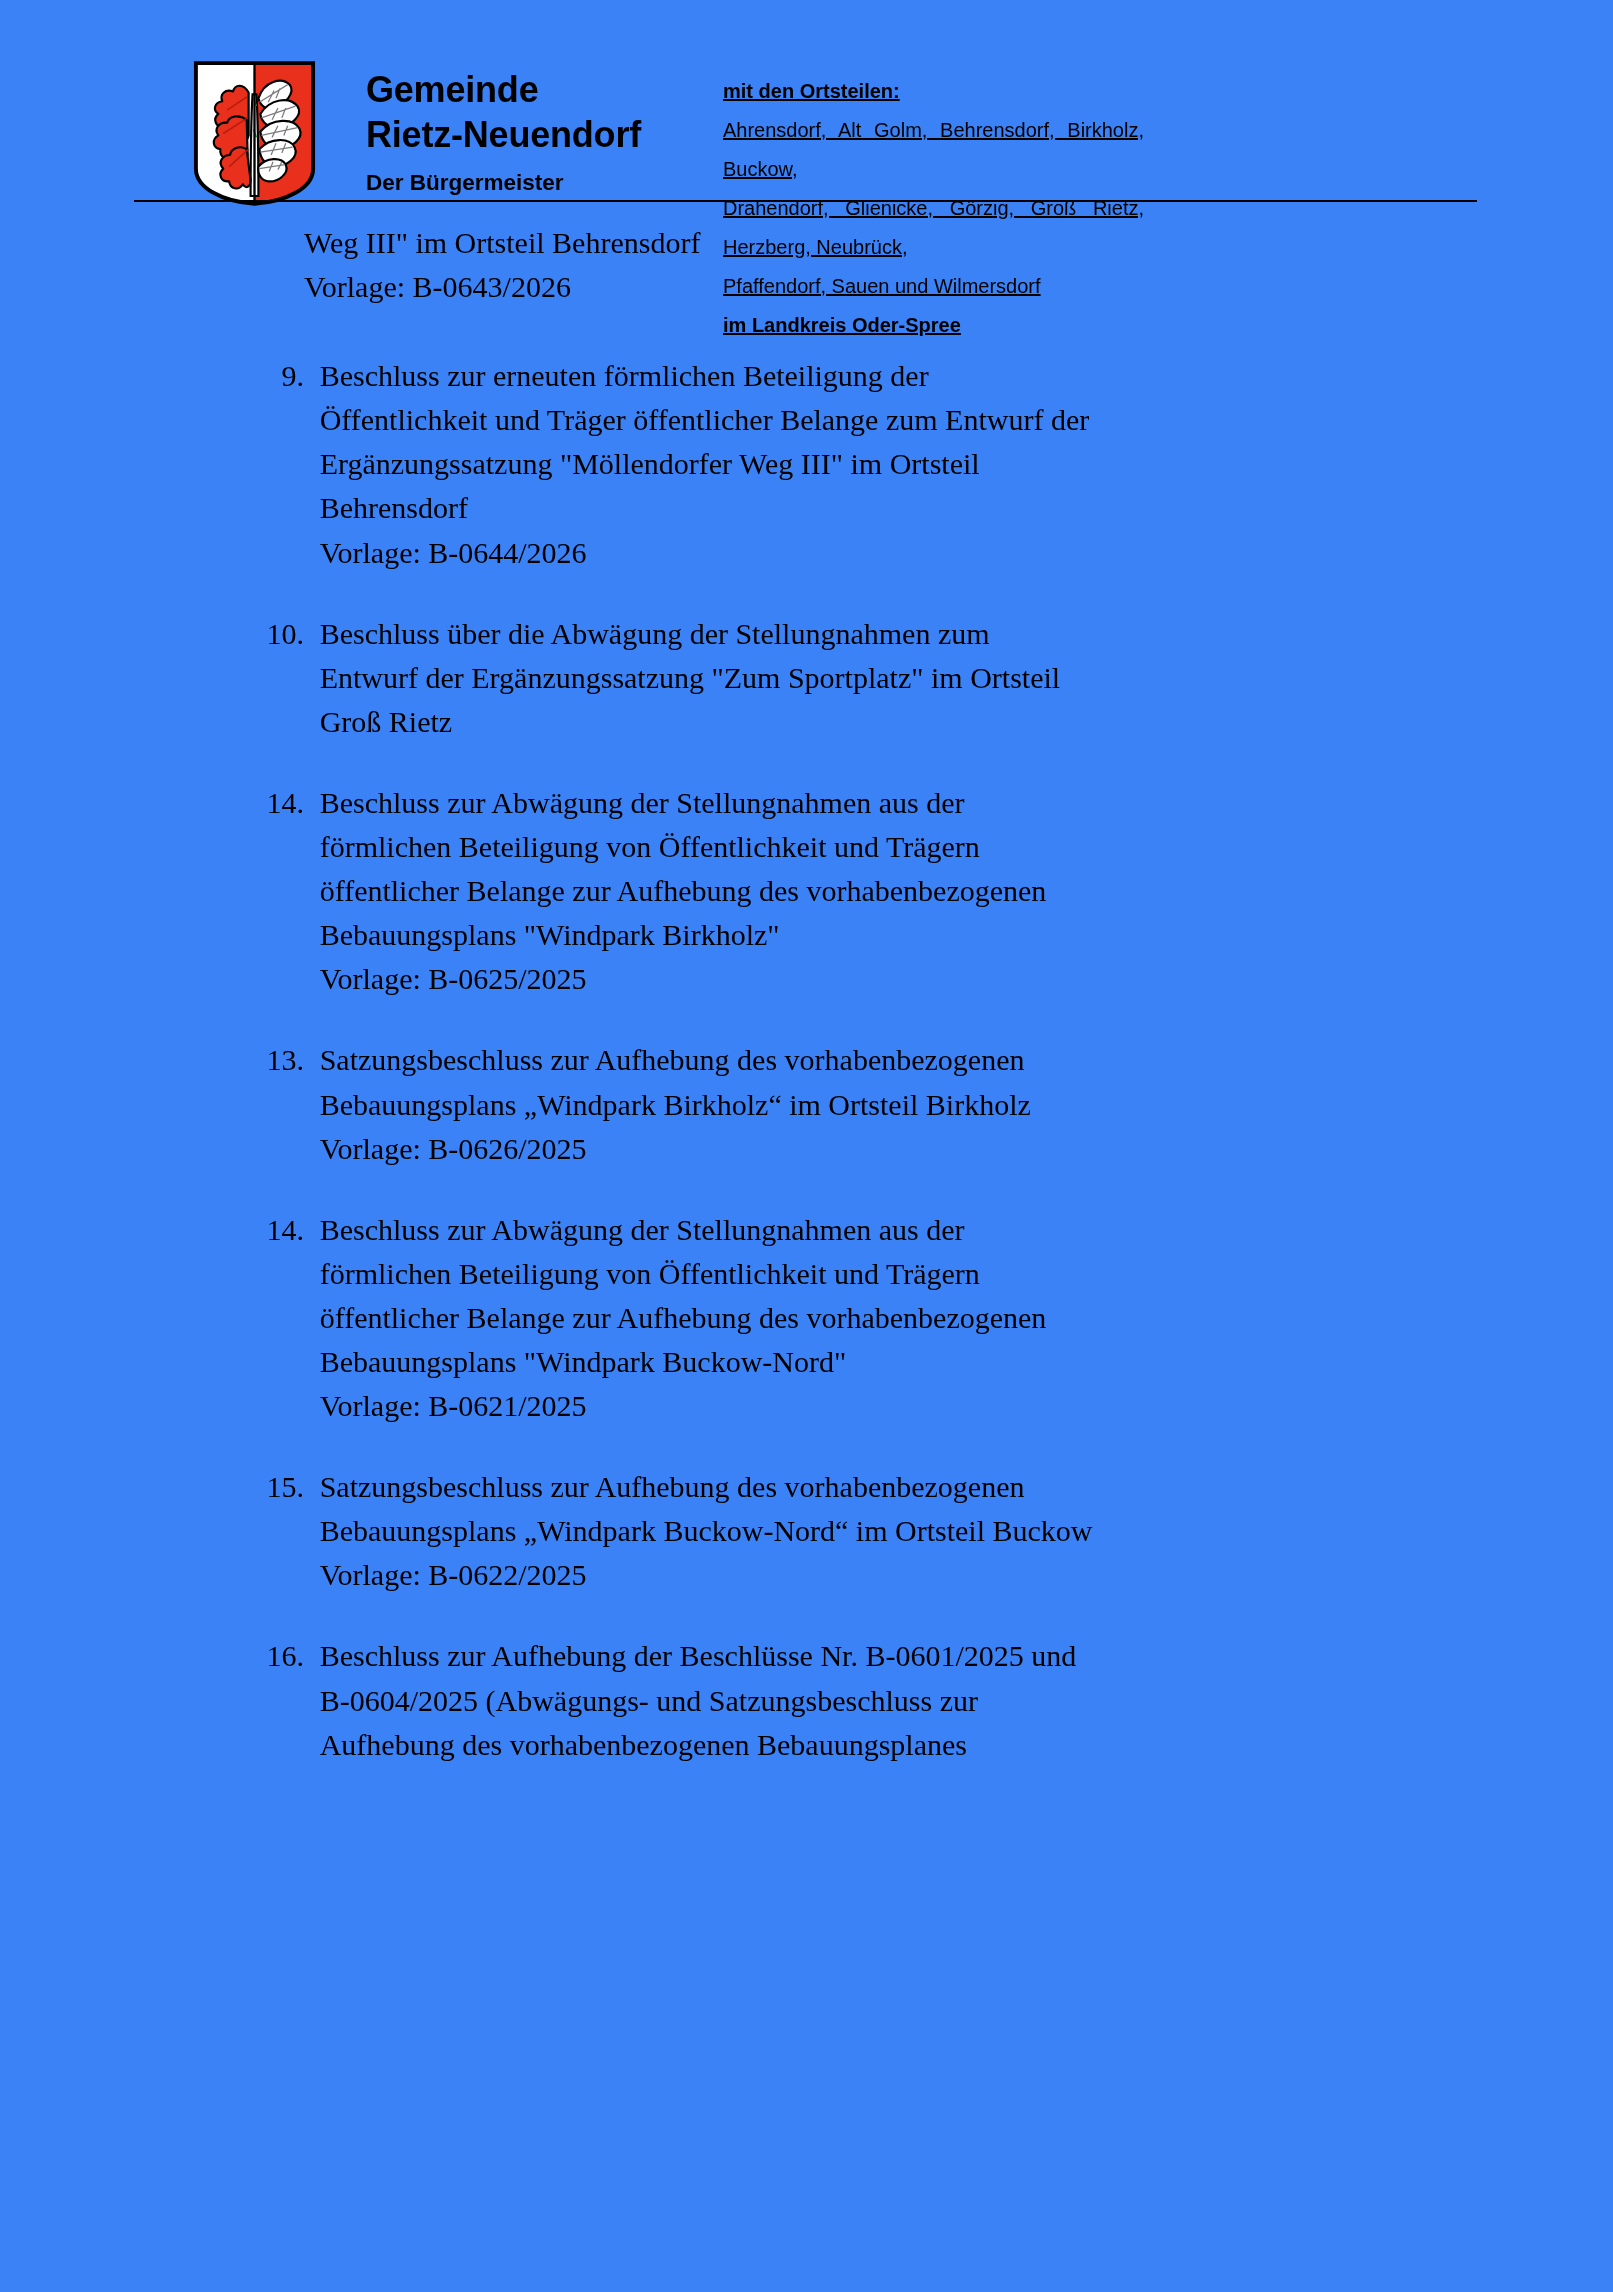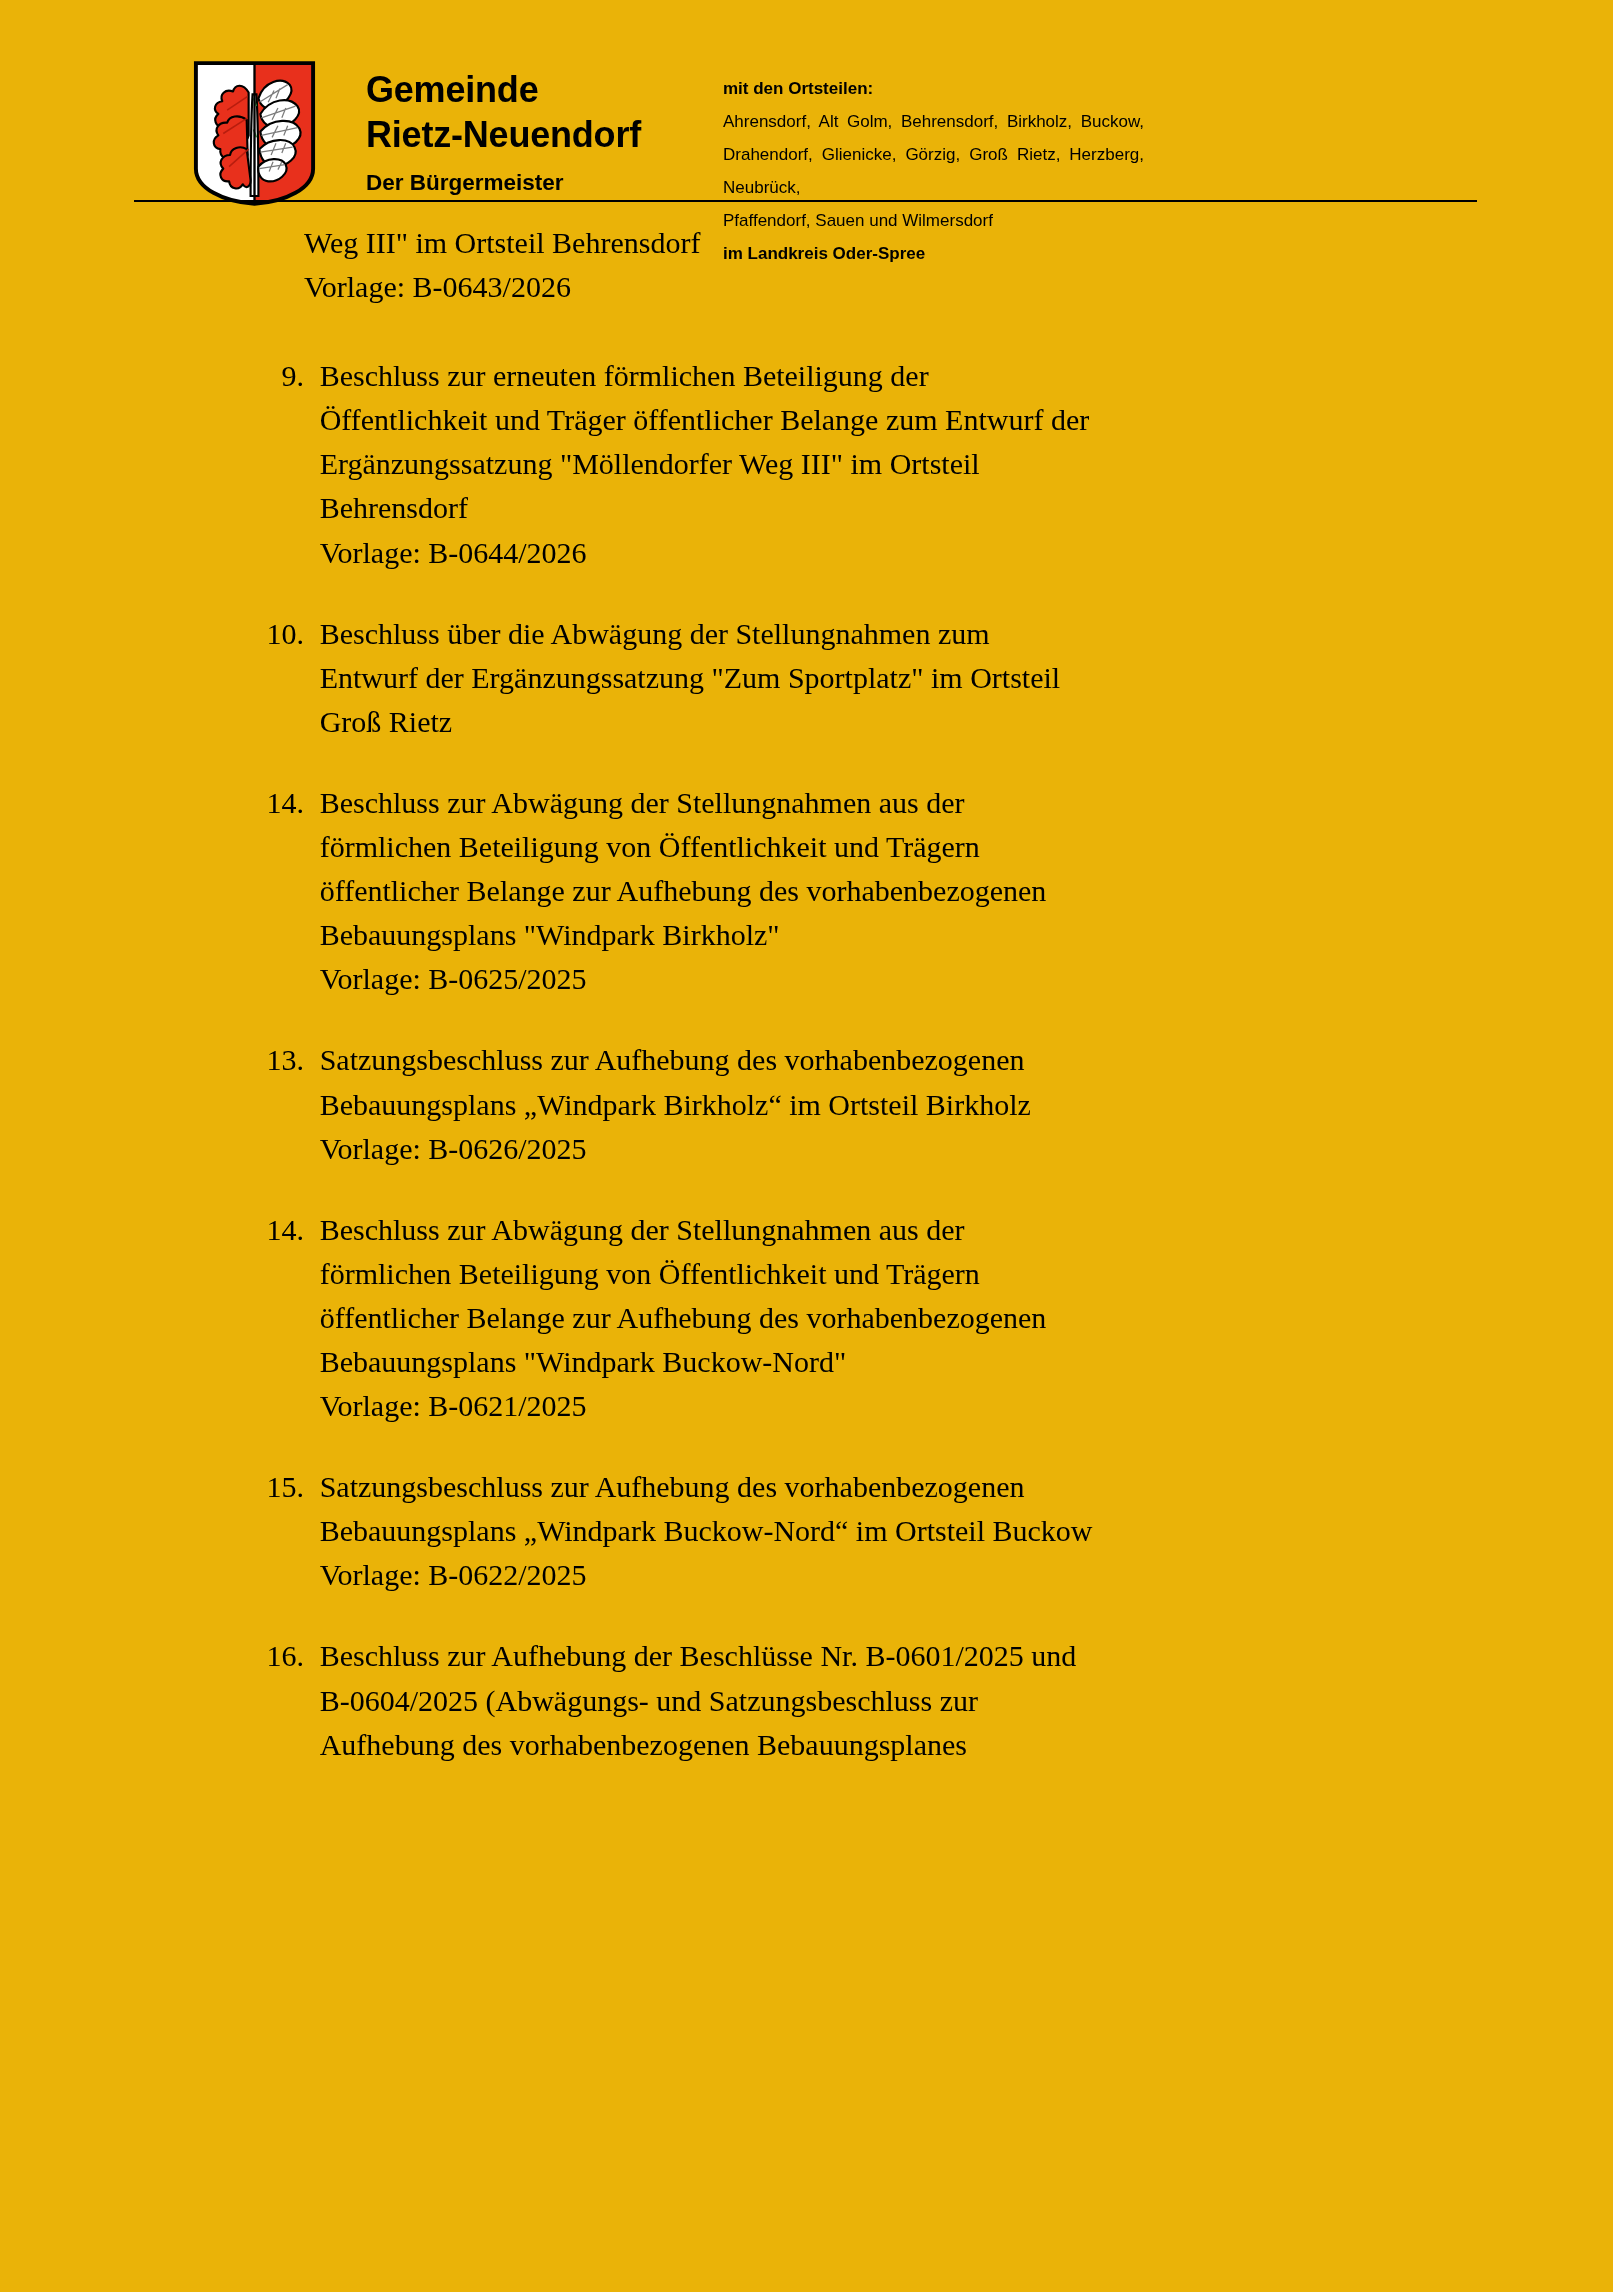--- a/index.html
+++ b/index.html
@@ -12,21 +12,21 @@
     height: 2293px;
     position: relative;
     font-family: "Liberation Serif", "DejaVu Serif", serif;
     color: #000000;
     overflow: hidden;
   }
 
   .page {
     position: absolute;
     inset: 0;
-    background: #eab308;
+    background: #3b82f6;
   }
 
   
   .letterhead {
     position: absolute;
     left: 192px;
     top: 59px;
     width: 1270px;
     height: 147px;
     display: flex;
@@ -63,24 +63,25 @@
     margin-top: 8.8px;
     color: #000;
     white-space: nowrap;
   }
 
   .ortsteile {
     flex: 1 1 auto;
     margin-left: 82px;
     padding-top: 12.7px;
     font-family: "Liberation Sans", "DejaVu Sans", sans-serif;
-    font-size: 17px;
+    font-size: 20px;
     line-height: 1.95;
     color: #000;
     max-width: 421px;
+    text-decoration: underline;
   }
   .ot-head { font-weight: 700; }
   .ot-line { font-weight: 400; text-align: justify; }
   .ot-line.justify-full {
     text-align: justify;
     text-align-last: justify;
   }
   .ot-foot { font-weight: 700; }
 
   .rule {

